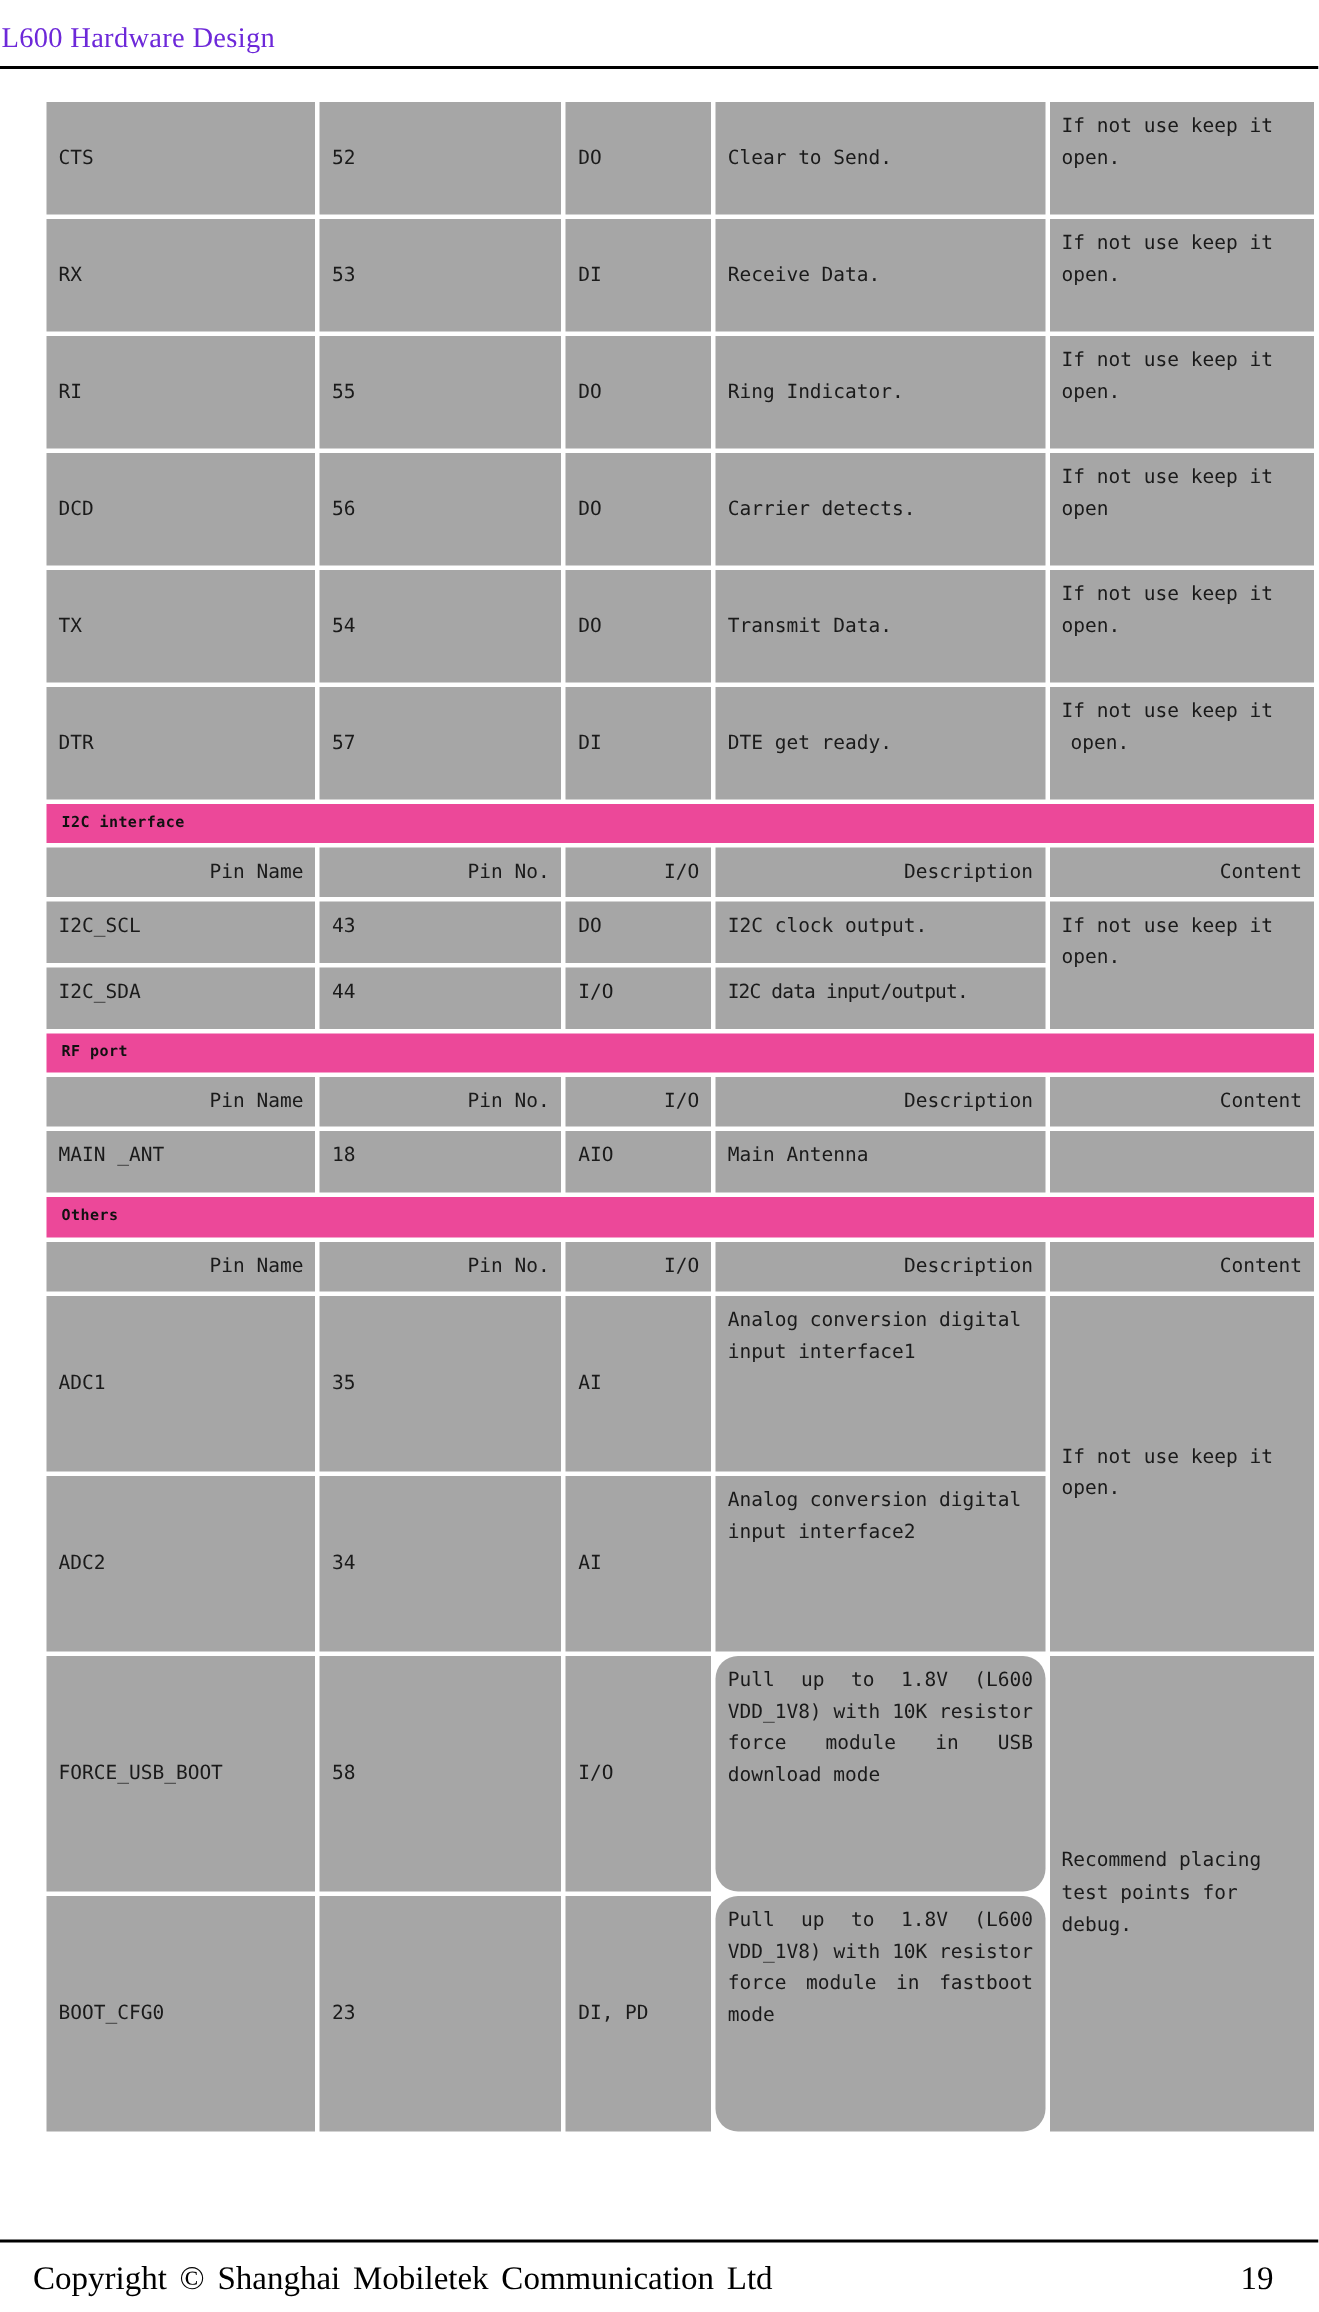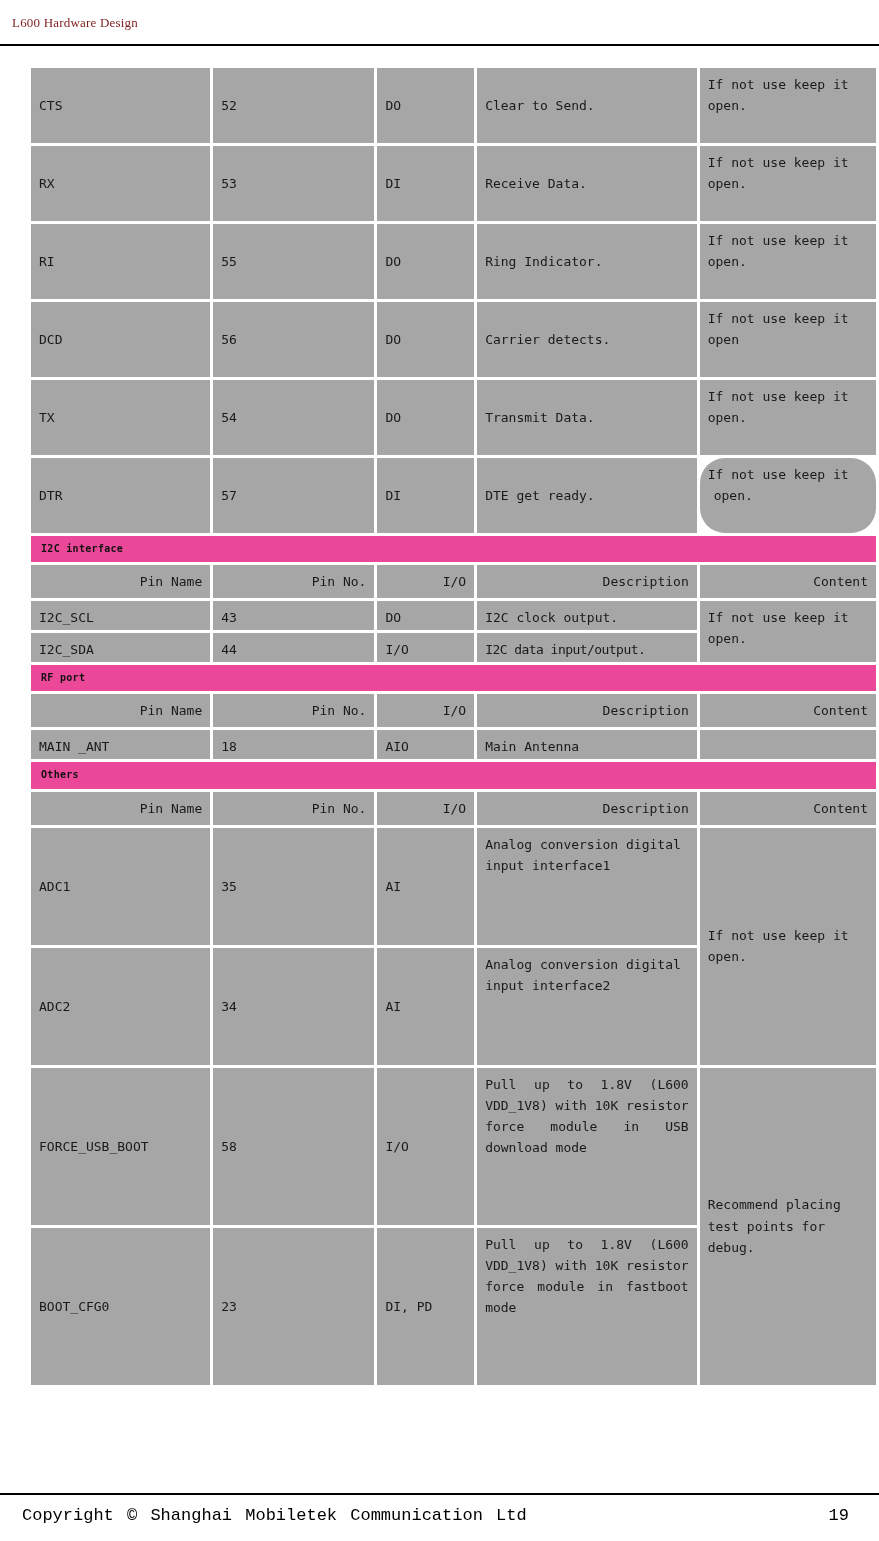--- a/index.html
+++ b/index.html
@@ -17,25 +17,25 @@
 
   
   .page-header {
     position: absolute;
     left: 0; top: 0;
     width: 879px;
     height: 47px;
   }
   .header-title {
     position: absolute;
-    left: 12px;
+    left: 1px;
     top: 15px;
     font-family: "Liberation Serif", serif;
-    font-size: 13px;
-    color: #7f1d1d;
+    font-size: 19px;
+    color: #6d28d9;
     white-space: nowrap;
     letter-spacing: 0.2px;
   }
   .header-rule {
     position: absolute;
     left: 0;
     top: 44px;
     width: 879px;
     height: 2px;
     background: #000000;
@@ -82,56 +82,56 @@
     background: #ec4899;
     font-weight: bold;
     color: #111111;
     padding: 5px 8px 5px 10px;
     letter-spacing: 0.3px;
     font-size: 10px;
   }
 
   td.tall      { height: 63px; }
   td.hdr-row   { height: 25px; padding-top: 4px; padding-bottom: 4px; text-align: right; }
-  td.slim      { height: 25px; padding-top: 4px; padding-bottom: 0; }
+  td.slim      { height: 25px; padding-top: 4px; padding-bottom: 12px; }
   td.xtall     { height: 105px; }
   td.xxtall    { height: 145px; }
 
   td.justify {
     text-align: justify;
     text-align-last: left;
+    border-radius: 15px;
   }
   td.squeeze {
     letter-spacing: -0.55px;
   }
   td.indent-second {
     text-indent: 0;
-    border-radius: 25px;
   }
   td.indent-second .ln2 { padding-left: 6px; display: block; }
   td.top { vertical-align: top; }
   td .ln { display: block; }
 
   
   .footer-rule {
     position: absolute;
     left: 0;
     top: 1493px;
     width: 879px;
     height: 2px;
     background: #000000;
   }
   .footer {
     position: absolute;
     left: 0;
     top: 1500px;
     width: 879px;
     height: 34px;
-    font-family: Liberation Mono, monospace;
-    font-size: 17px;
+    font-family: Liberation Serif, serif;
+    font-size: 22px;
     color: #000000;
   }
   .footer-copy {
     position: absolute;
     left: 22px;
     top: 6px;
     white-space: nowrap;
     word-spacing: 3px;
   }
   .footer-page {

